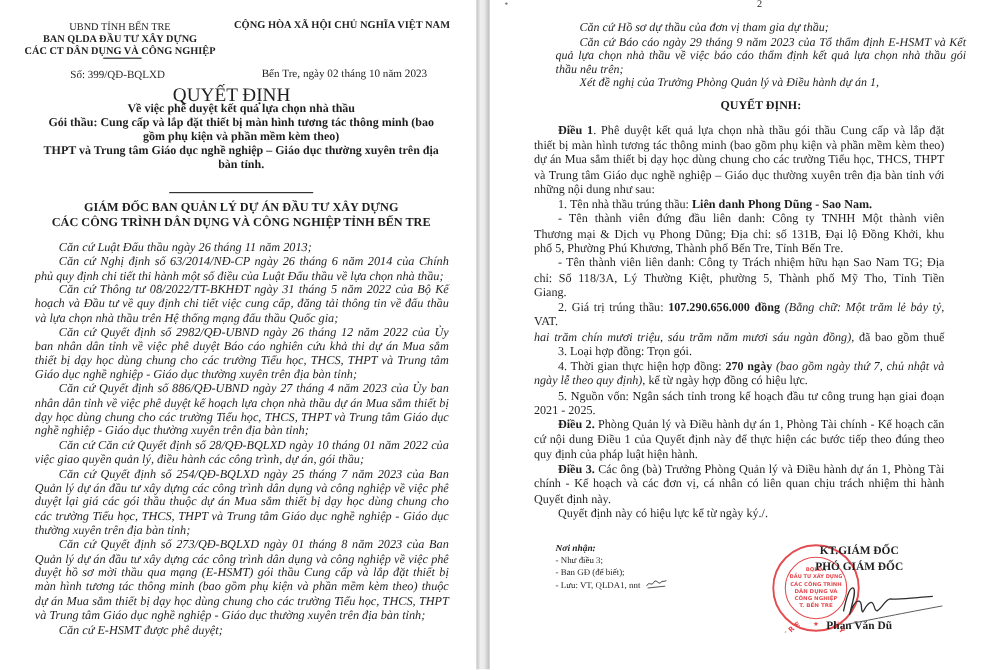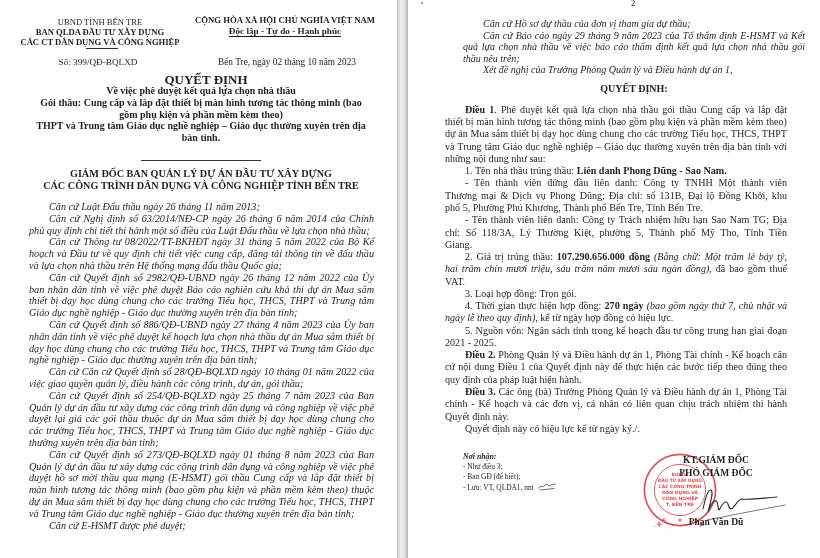--- a/index.html
+++ b/index.html
@@ -28,21 +28,21 @@
 
   
   .hdr-left { left:0; top:17px; width:200px; font-size:8.6px; line-height:10px; }
   .agency-rule { left:86px; top:48px; width:32px; height:1px; background:#2a2a2a; }
   .doc-no { left:0; top:56px; width:196px; font-size:9.2px; line-height:12px; }
   .hdr-right { left:185px; top:14.5px; width:200px; line-height:11px; }
   .hdr-right .l1 { font-size:8.7px; font-weight:bold; }
   .hdr-right .l2 { font-size:9.2px; font-weight:bold; }
   .motto { text-decoration:underline; text-decoration-thickness:1px; text-underline-offset:2px; }
   .date { left:187px; top:56px; width:200px; font-size:9.3px; line-height:12px; }
-  .doc-type { left:106px; top:74px; width:200px; font-size:13px; line-height:12px; font-weight:bold; }
+  .doc-type { left:93px; top:74px; width:200px; font-size:16px; line-height:12px; font-weight:normal; }
   .subject { left:21px; top:85.15px; width:360px; font-size:10px; line-height:11.7px; font-weight:bold; }
   .title-rule { left:141px; top:160px; width:120px; height:1px; background:#333; }
   .authority { left:11px; top:168px; width:380px; font-size:10.2px; line-height:12px; font-weight:bold; }
   .bases { left:29px; top:201.1px; width:345px; font-size:10.2px; line-height:11.79px; font-style:italic; }
 
   
   .page-no { left:215px; top:-2px; width:20px; font-size:8.5px; line-height:10px; }
   .speck { left:13px; top:2px; width:2px; height:2px; background:#777; border-radius:1px; }
   .preamble { left:55px; top:18.25px; width:342px; font-size:10px; line-height:11.5px; font-style:italic; }
   .decision { left:55px; top:83px; width:342px; font-size:10px; line-height:12px; font-weight:bold; }
@@ -66,21 +66,20 @@
   <div class="abs hdr-left c blk">
     <div>UBND TỈNH BẾN TRE</div>
     <div class="b">BAN QLDA ĐẦU TƯ XÂY DỰNG</div>
     <div class="b">CÁC CT DÂN DỤNG VÀ CÔNG NGHIỆP</div>
   </div>
   <div class="abs agency-rule"></div>
   <div class="abs doc-no c">Số: 399/QĐ-BQLXD</div>
 
   <div class="abs hdr-right c blk">
     <div class="l1">CỘNG HÒA XÃ HỘI CHỦ NGHĨA VIỆT NAM</div>
-    <div class="l2"><span class="motto">Độc lập - Tự do - Hạnh phúc</span></div>
   </div>
   <div class="abs date c">Bến Tre, ngày 02 tháng 10 năm 2023</div>
 
   <div class="abs doc-type c">QUYẾT ĐỊNH</div>
   <div class="abs subject c blk">
     <div>Về việc phê duyệt kết quả lựa chọn nhà thầu</div>
     <div>Gói thầu: Cung cấp và lắp đặt thiết bị màn hình tương tác thông minh (bao</div>
     <div>gồm phụ kiện và phần mềm kèm theo)</div>
     <div>THPT và Trung tâm Giáo dục nghề nghiệp – Giáo dục thường xuyên trên địa</div>
     <div>bàn tỉnh.</div>
@@ -180,22 +179,22 @@
         <div class="ln">Thương mại &amp; Dịch vụ Phong Dũng; Địa chỉ: số 131B, Đại lộ Đồng Khởi, khu</div>
         <div class="ln last">phố 5, Phường Phú Khương, Thành phố Bến Tre, Tỉnh Bến Tre.</div>
       </div>
       <div>
         <div class="ln first">- Tên thành viên liên danh: Công ty Trách nhiệm hữu hạn Sao Nam TG; Địa</div>
         <div class="ln">chỉ: Số 118/3A, Lý Thường Kiệt, phường 5, Thành phố Mỹ Tho, Tỉnh Tiền</div>
         <div class="ln last">Giang.</div>
       </div>
       <div>
         <div class="ln first"><span>2. Giá trị trúng thầu: </span><span class="b">107.290.656.000 đồng</span><span> </span><span class="i">(Bằng chữ: Một trăm lẻ bảy tỷ,</span></div>
+        <div class="ln last">VAT.</div>
         <div class="ln"><span class="i">hai trăm chín mươi triệu, sáu trăm năm mươi sáu ngàn đồng)</span><span>, đã bao gồm thuế</span></div>
-        <div class="ln last">VAT.</div>
       </div>
       <div>
         <div class="ln first last">3. Loại hợp đồng: Trọn gói.</div>
       </div>
       <div>
         <div class="ln first"><span>4. Thời gian thực hiện hợp đồng: </span><span class="b">270 ngày</span><span> </span><span class="i">(bao gồm ngày thứ 7, chủ nhật và</span></div>
         <div class="ln last"><span class="i">ngày lễ theo quy định)</span><span>, kể từ ngày hợp đồng có hiệu lực.</span></div>
       </div>
       <div>
         <div class="ln first">5. Nguồn vốn: Ngân sách tỉnh trong kế hoạch đầu tư công trung hạn giai đoạn</div>

